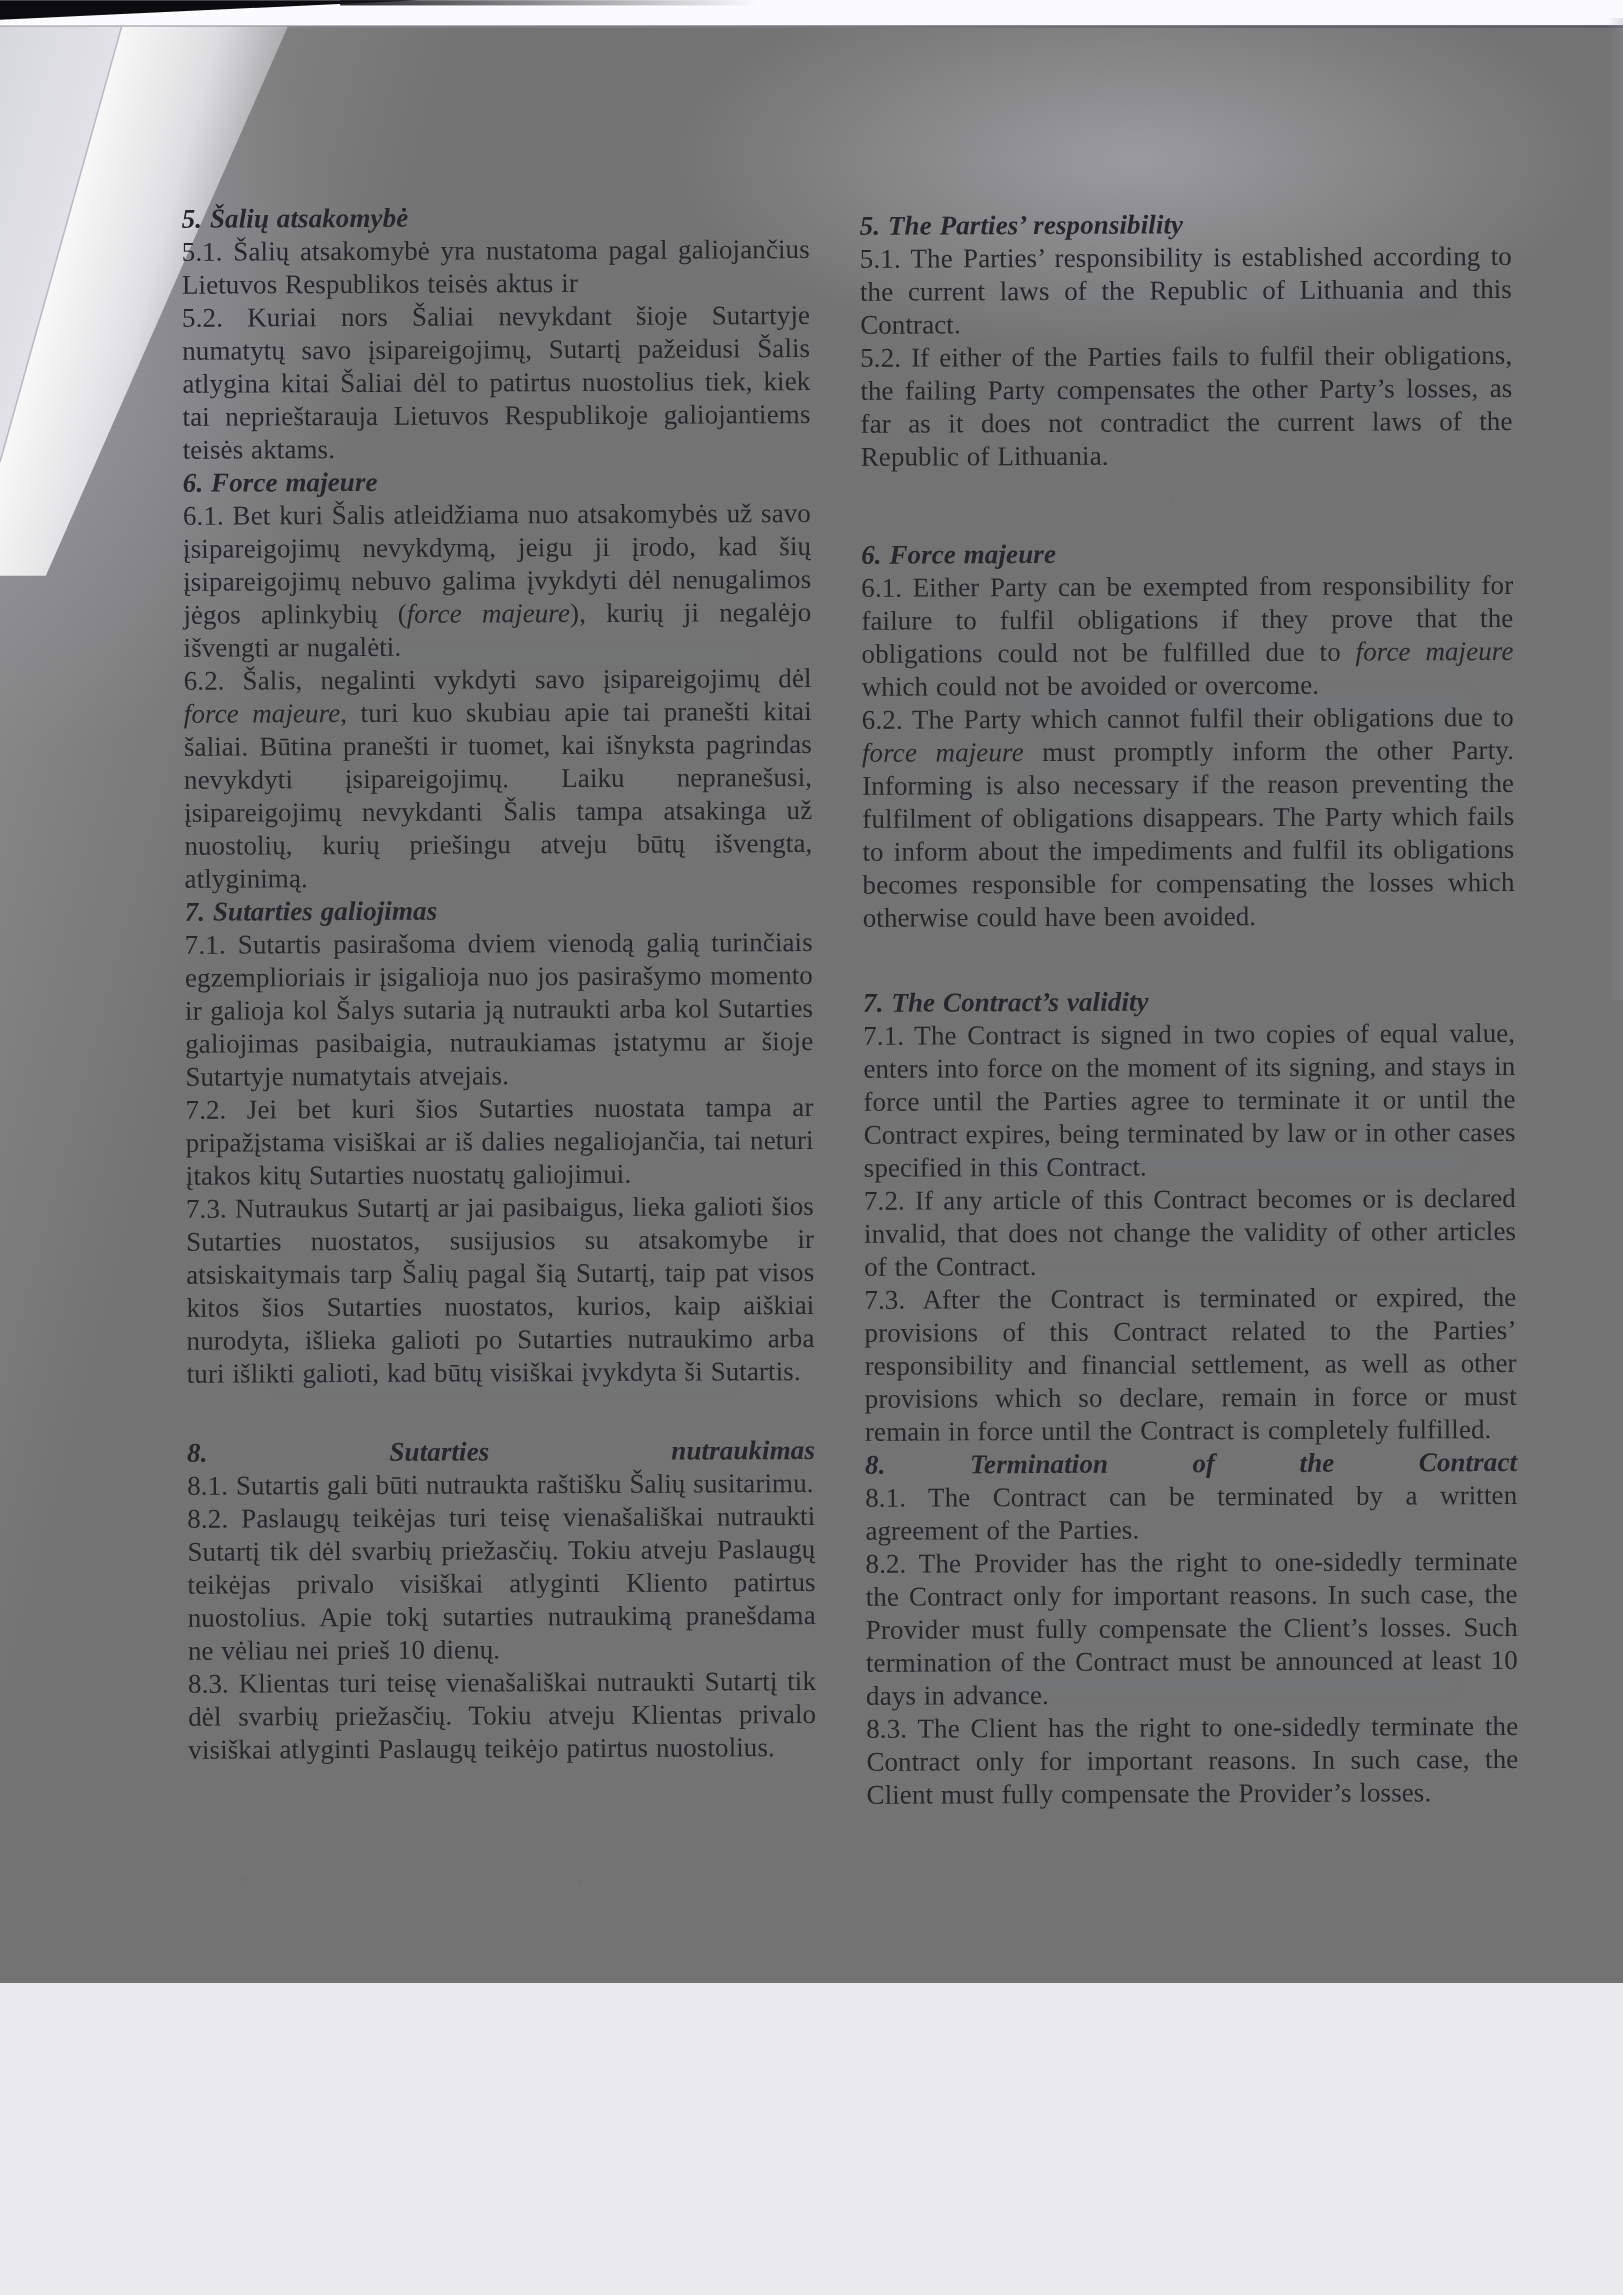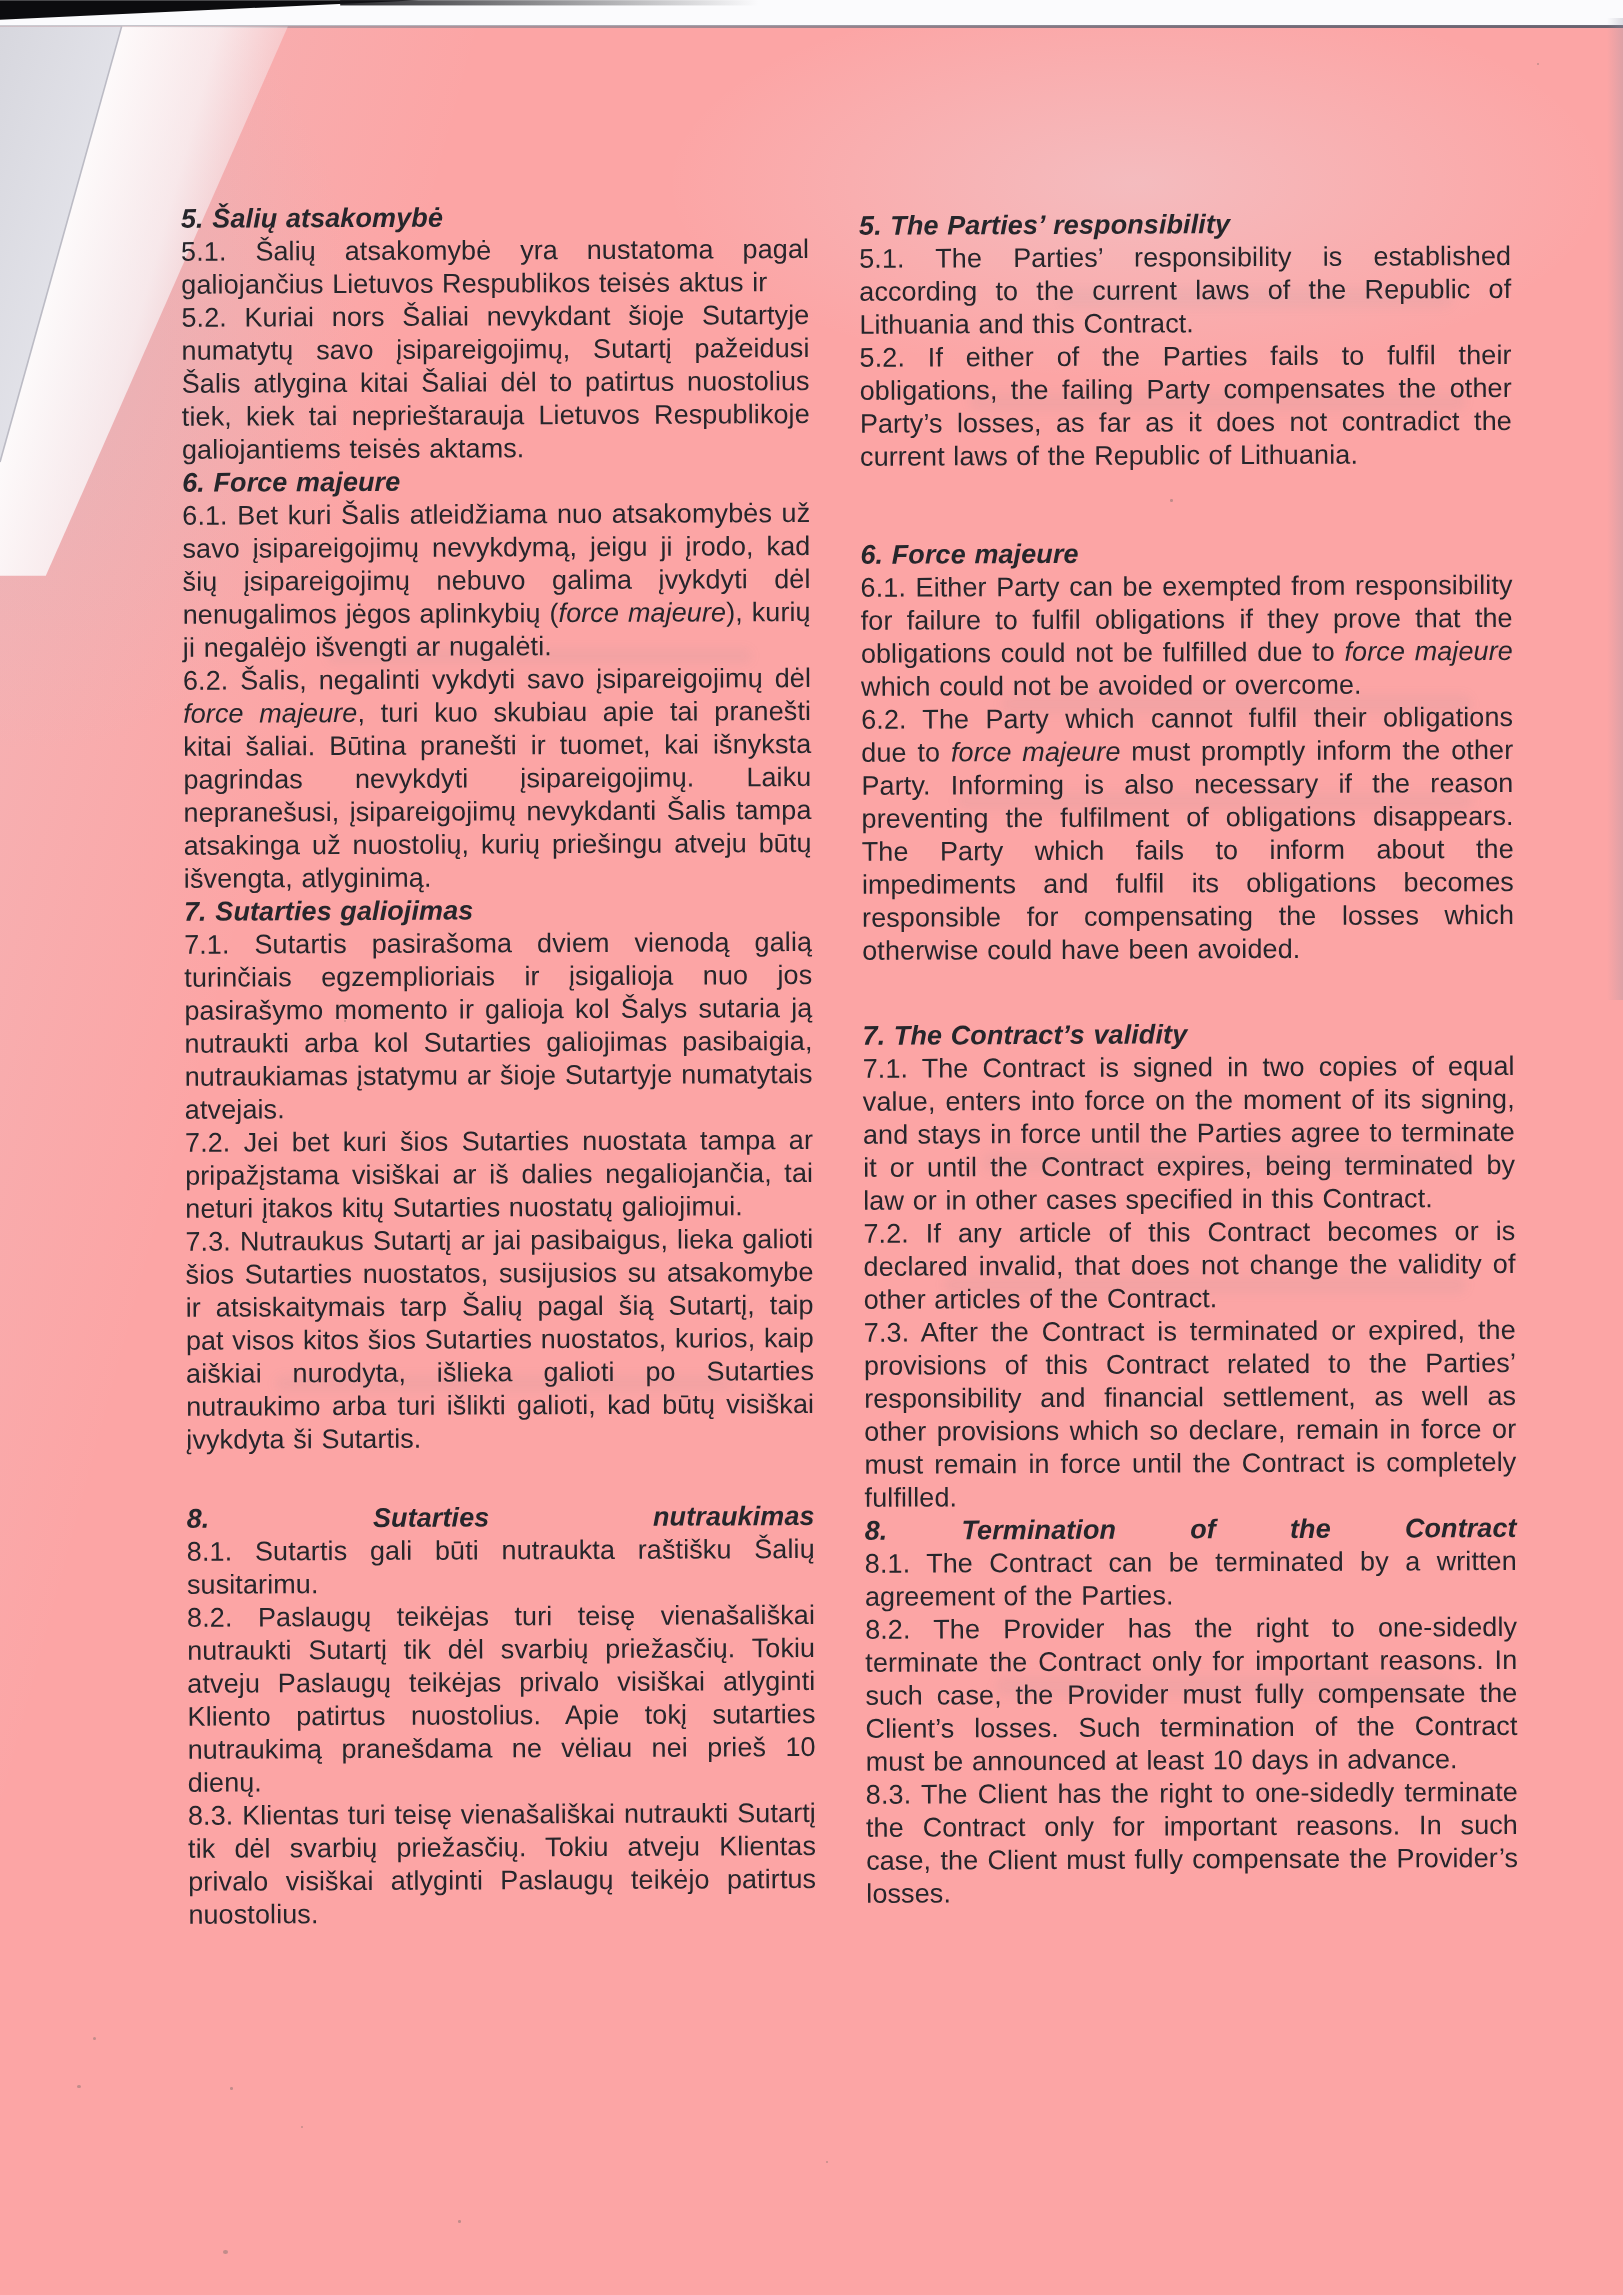--- a/index.html
+++ b/index.html
@@ -1,22 +1,22 @@
 <!DOCTYPE html>
 <html style="font-size:10.5px"><head>
 <meta charset="utf-8">
 <style>
   html, body { margin: 0; padding: 0; background: #e9e9ee; }
   .scan {
     position: relative;
     width: 1623px;
-    height: 2295px;
-    background: #fca5a5;
+    height: 1983px;
+    background: #737373;
     overflow: hidden;
-    font-family: Liberation Sans, sans-serif;
+    font-family: Liberation Serif, serif;
     color: #26262b;
   }
   
   .scan::before {
     content: '';
     position: absolute; inset: 0;
     background:
       radial-gradient(ellipse 458px 589px at 39px 340px, rgba(190,190,202,0.28), rgba(190,190,202,0) 70%),
       linear-gradient(105deg, rgba(222,222,230,0.30), rgba(255,255,255,0) 22%),
       radial-gradient(ellipse 785px 327px at 70% 8%, rgba(230,230,238,0.35), rgba(255,255,255,0) 60%);

